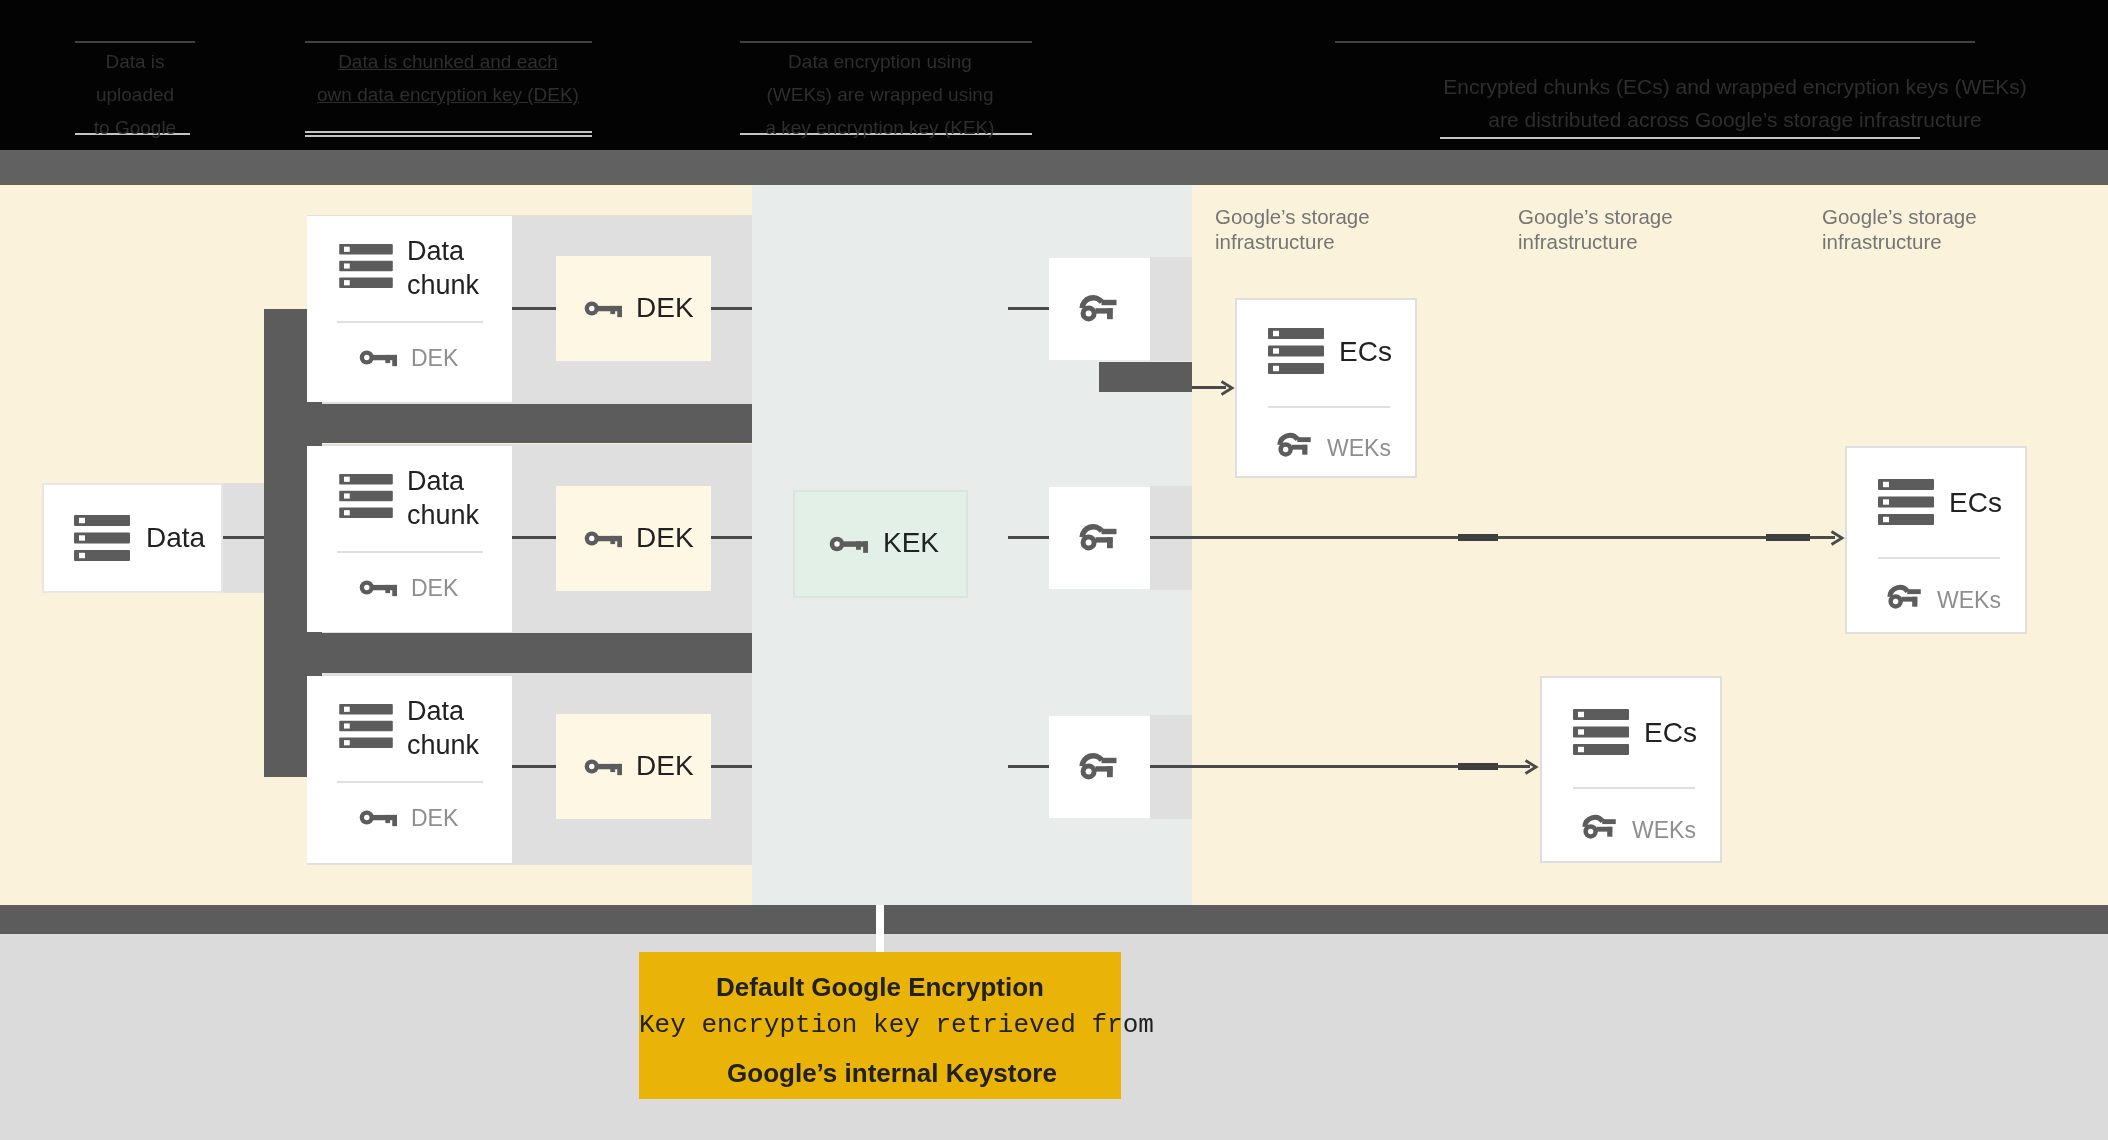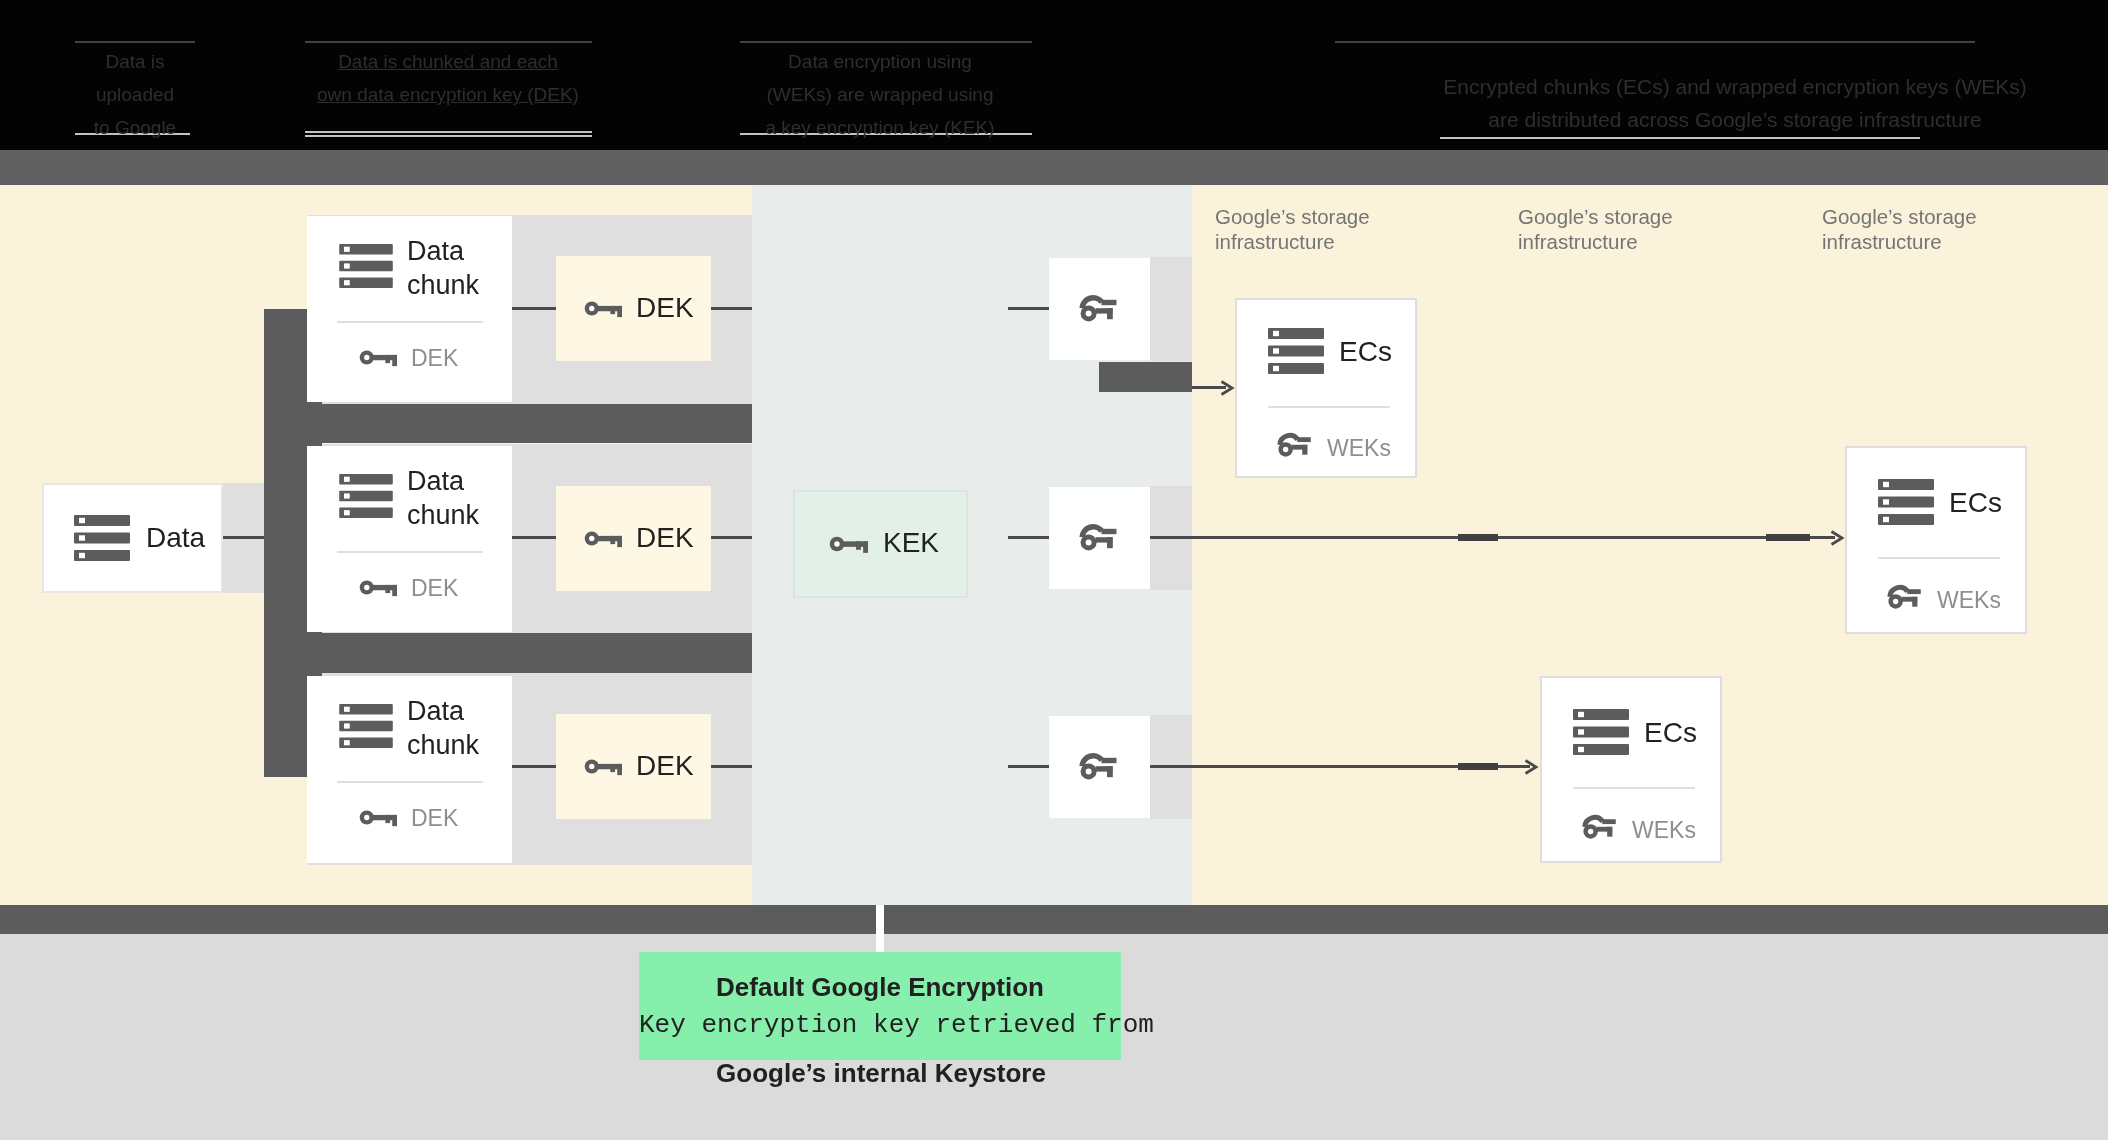--- a/index.html
+++ b/index.html
@@ -27,21 +27,21 @@
   .bordered{border:2px solid #E6E6E6;box-sizing:border-box;}
   .ecsbox{background:#fff;border:2px solid #DEDEDE;box-sizing:border-box;}
   .dekbox{background:#FDF7E4;}
   .kekbox{background:#E2F0E8;border:2px solid #DCE4DE;box-sizing:border-box;}
   .boxlabel{color:#212121;font-size:28px;white-space:nowrap;}
   .chunktitle{color:#212121;font-size:27px;line-height:34px;white-space:nowrap;}
   .divider{background:#DFDFDF;height:2px;}
   .keylabel{color:#8E8E8E;font-size:23px;white-space:nowrap;}
   .storage-label{color:#757575;font-size:20.5px;line-height:25px;white-space:nowrap;}
   
-  .caption-box{left:639px;top:952px;width:482px;height:108px;background:#86efac;text-align:center;}
+  .caption-box{left:639px;top:952px;width:482px;height:147px;background:#eab308;text-align:center;}
   .cap{width:100%;color:#212121;font-size:26px;white-space:nowrap;}
   .bold{font-weight:bold;}
   .icon{color:#5C5C5C;display:block;}
   svg{display:block;}
 </style>
 </head>
 <body>
 
 <svg width="0" height="0" style="position:absolute">
   <defs>
@@ -284,16 +284,16 @@
     <svg class="abs icon" style="left:40px;top:136px;" width="36" height="27">
         <use href="#keyright-sym"></use>
       </svg>
     <div class="abs keylabel" style="left:90px;top:139px;">WEKs</div>
   </div>
 
   <div class="abs" style="left:876px;top:905px;width:8px;height:47px;background:#fff;"></div>
   <div class="abs caption-box">
     <div class="abs cap bold" style="top:20px;left:0;">Default Google Encryption</div>
     <div class="abs cap" style="top:58px;left:0;font-family:Liberation Mono, monospace;">Key encryption key retrieved from</div>
-    <div class="abs cap bold" style="top:106px;left:1px;">Google’s internal Keystore</div>
+    <div class="abs cap bold" style="top:106px;left:12px;">Google’s internal Keystore</div>
   </div>
 
 </div>
 
 </body></html>

